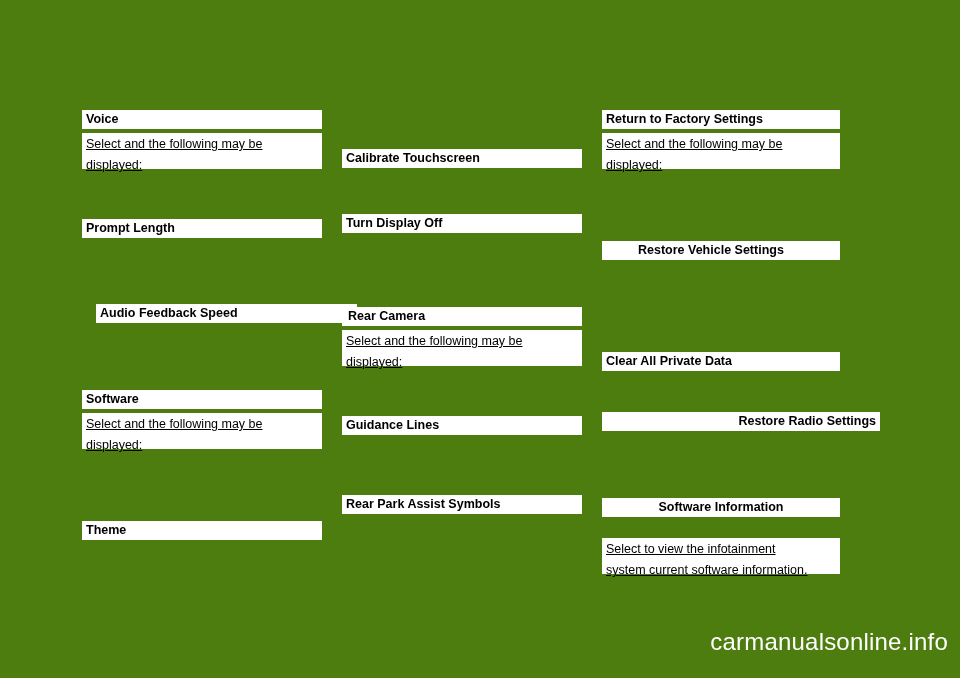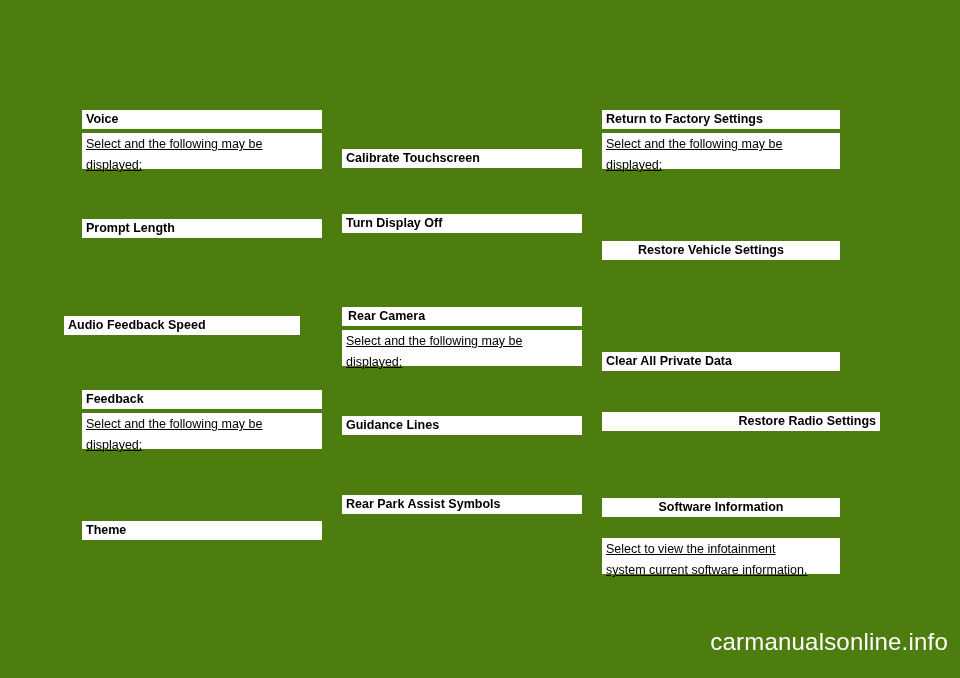--- a/index.html
+++ b/index.html
@@ -56,22 +56,22 @@
 </style>
 </head>
 <body>
 
 <div class="page">
   <div id="content">
       <div class="block head" style="left: 82px; top: 110px; width: 240px;">Voice</div>
       <div class="block body" style="left: 82px; top: 133px; width: 240px; height: 36px;">Select and the following may be
 displayed:</div>
       <div class="block head" style="left: 82px; top: 219px; width: 240px;">Prompt Length</div>
-      <div class="block head" style="left: 64px; top: 304px; width: 236px; margin-top: 12px;">Audio Feedback Speed</div>
-      <div class="block head" style="left: 82px; top: 390px; width: 240px;">Feedback</div>
+      <div class="block head" style="left: 96px; top: 304px; width: 261px;">Audio Feedback Speed</div>
+      <div class="block head" style="left: 82px; top: 390px; width: 240px;">Software</div>
       <div class="block body" style="left: 82px; top: 413px; width: 240px; height: 36px;">Select and the following may be
 displayed:</div>
       <div class="block head" style="left: 82px; top: 521px; width: 240px;">Theme</div>
       <div class="block head" style="left: 342px; top: 149px; width: 240px;">Calibrate Touchscreen</div>
       <div class="block head" style="left: 342px; top: 214px; width: 240px;">Turn Display Off</div>
       <div class="block head" style="left: 342px; top: 307px; width: 240px; padding-left: 6px;">Rear Camera</div>
       <div class="block body" style="left: 342px; top: 330px; width: 240px; height: 36px;">Select and the following may be
 displayed:</div>
       <div class="block head" style="left: 342px; top: 416px; width: 240px;">Guidance Lines</div>
       <div class="block head" style="left: 342px; top: 495px; width: 240px;">Rear Park Assist Symbols</div>

